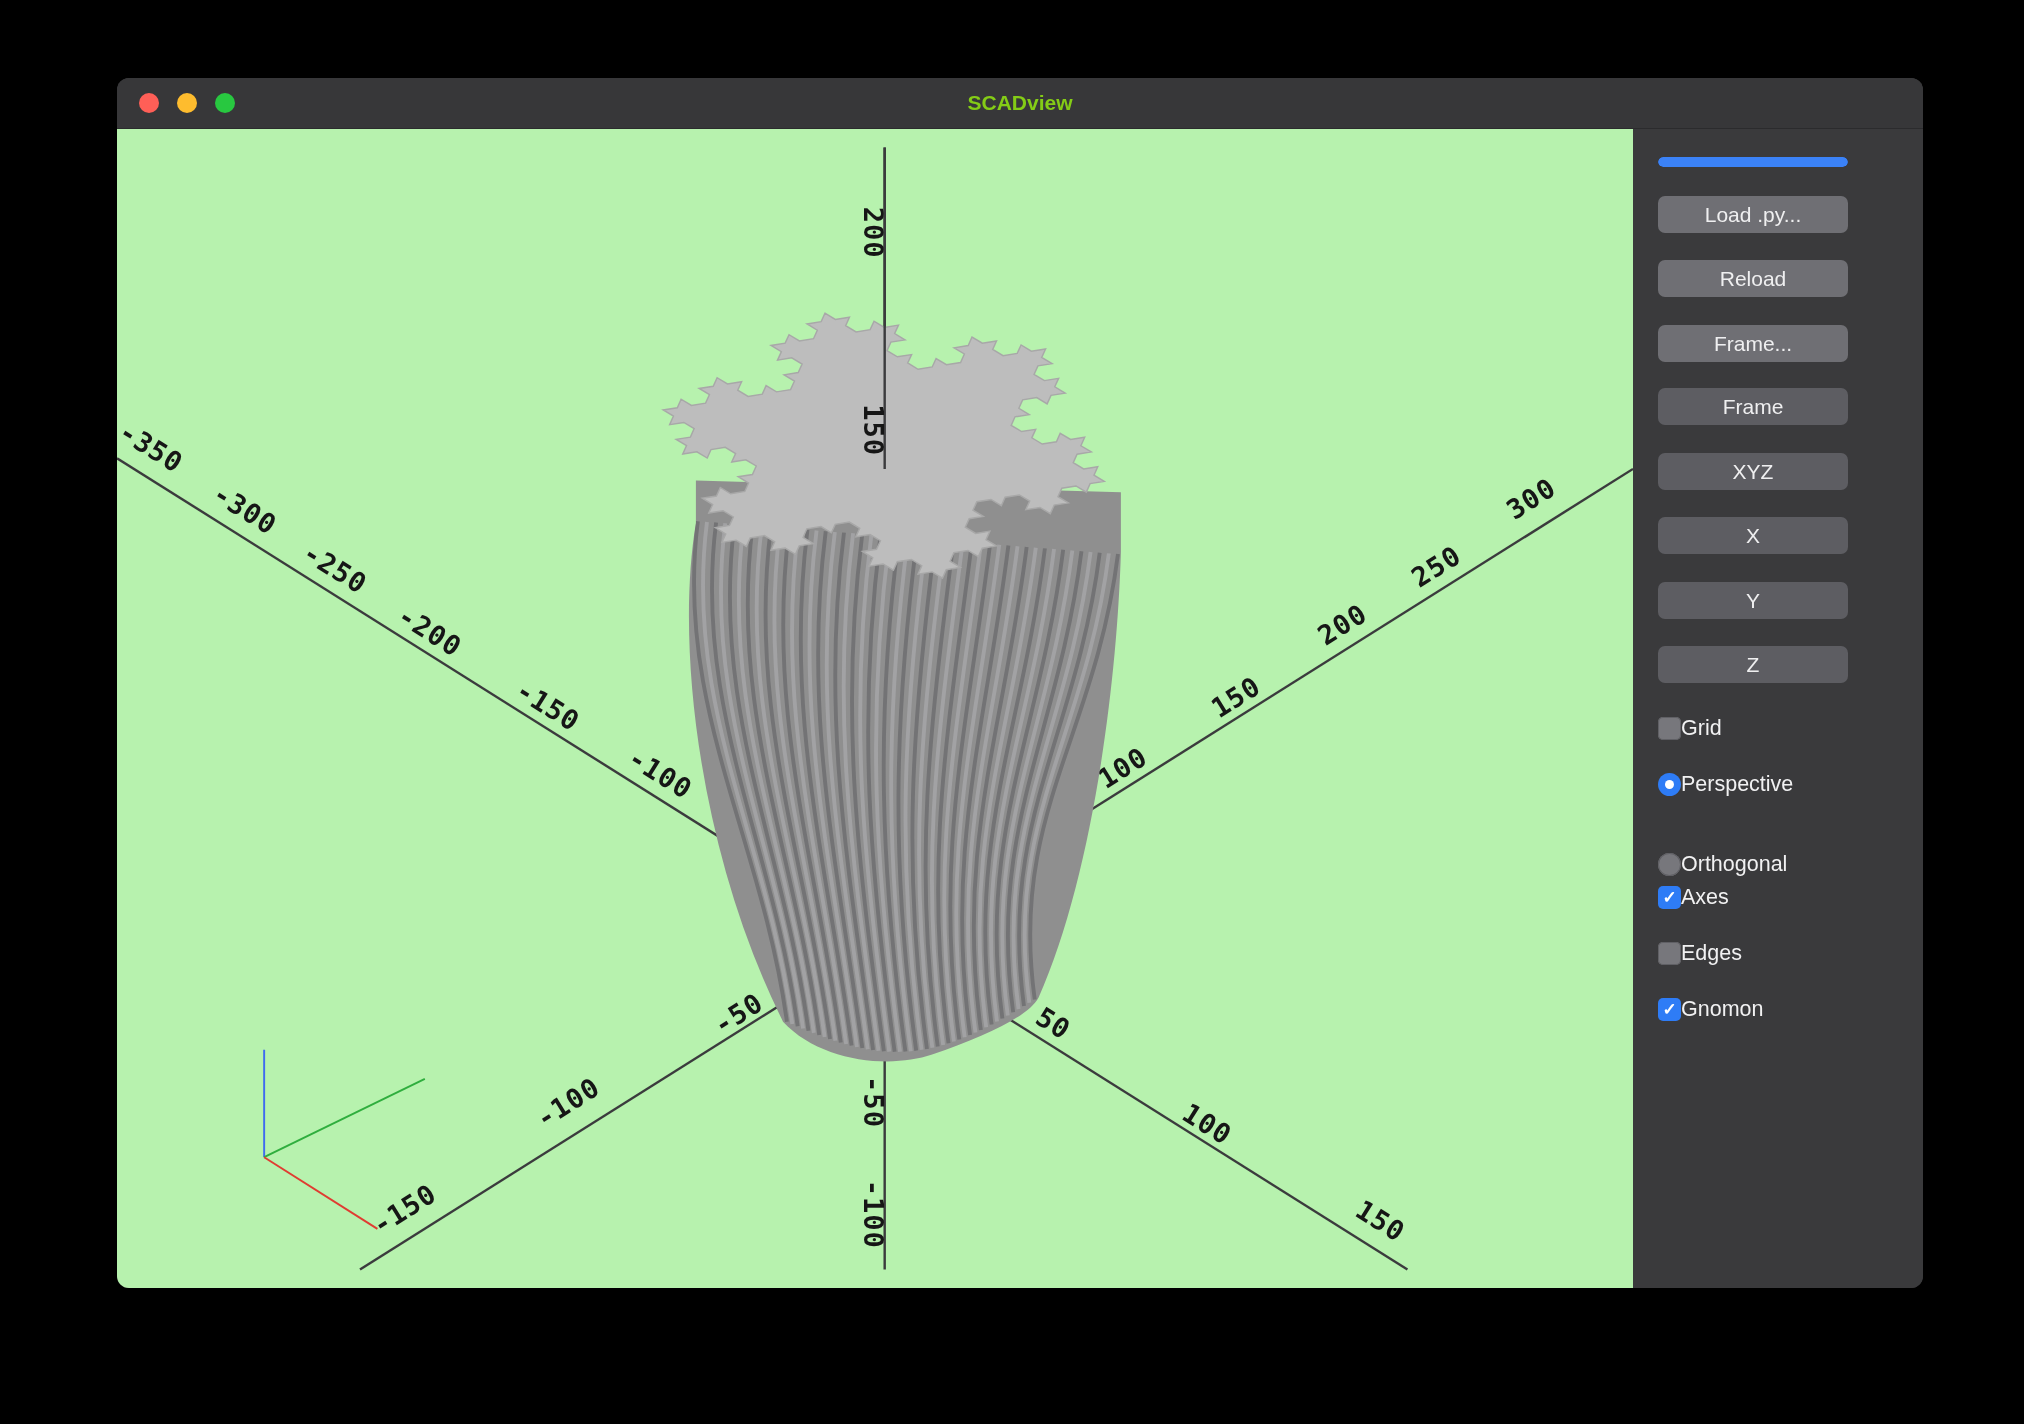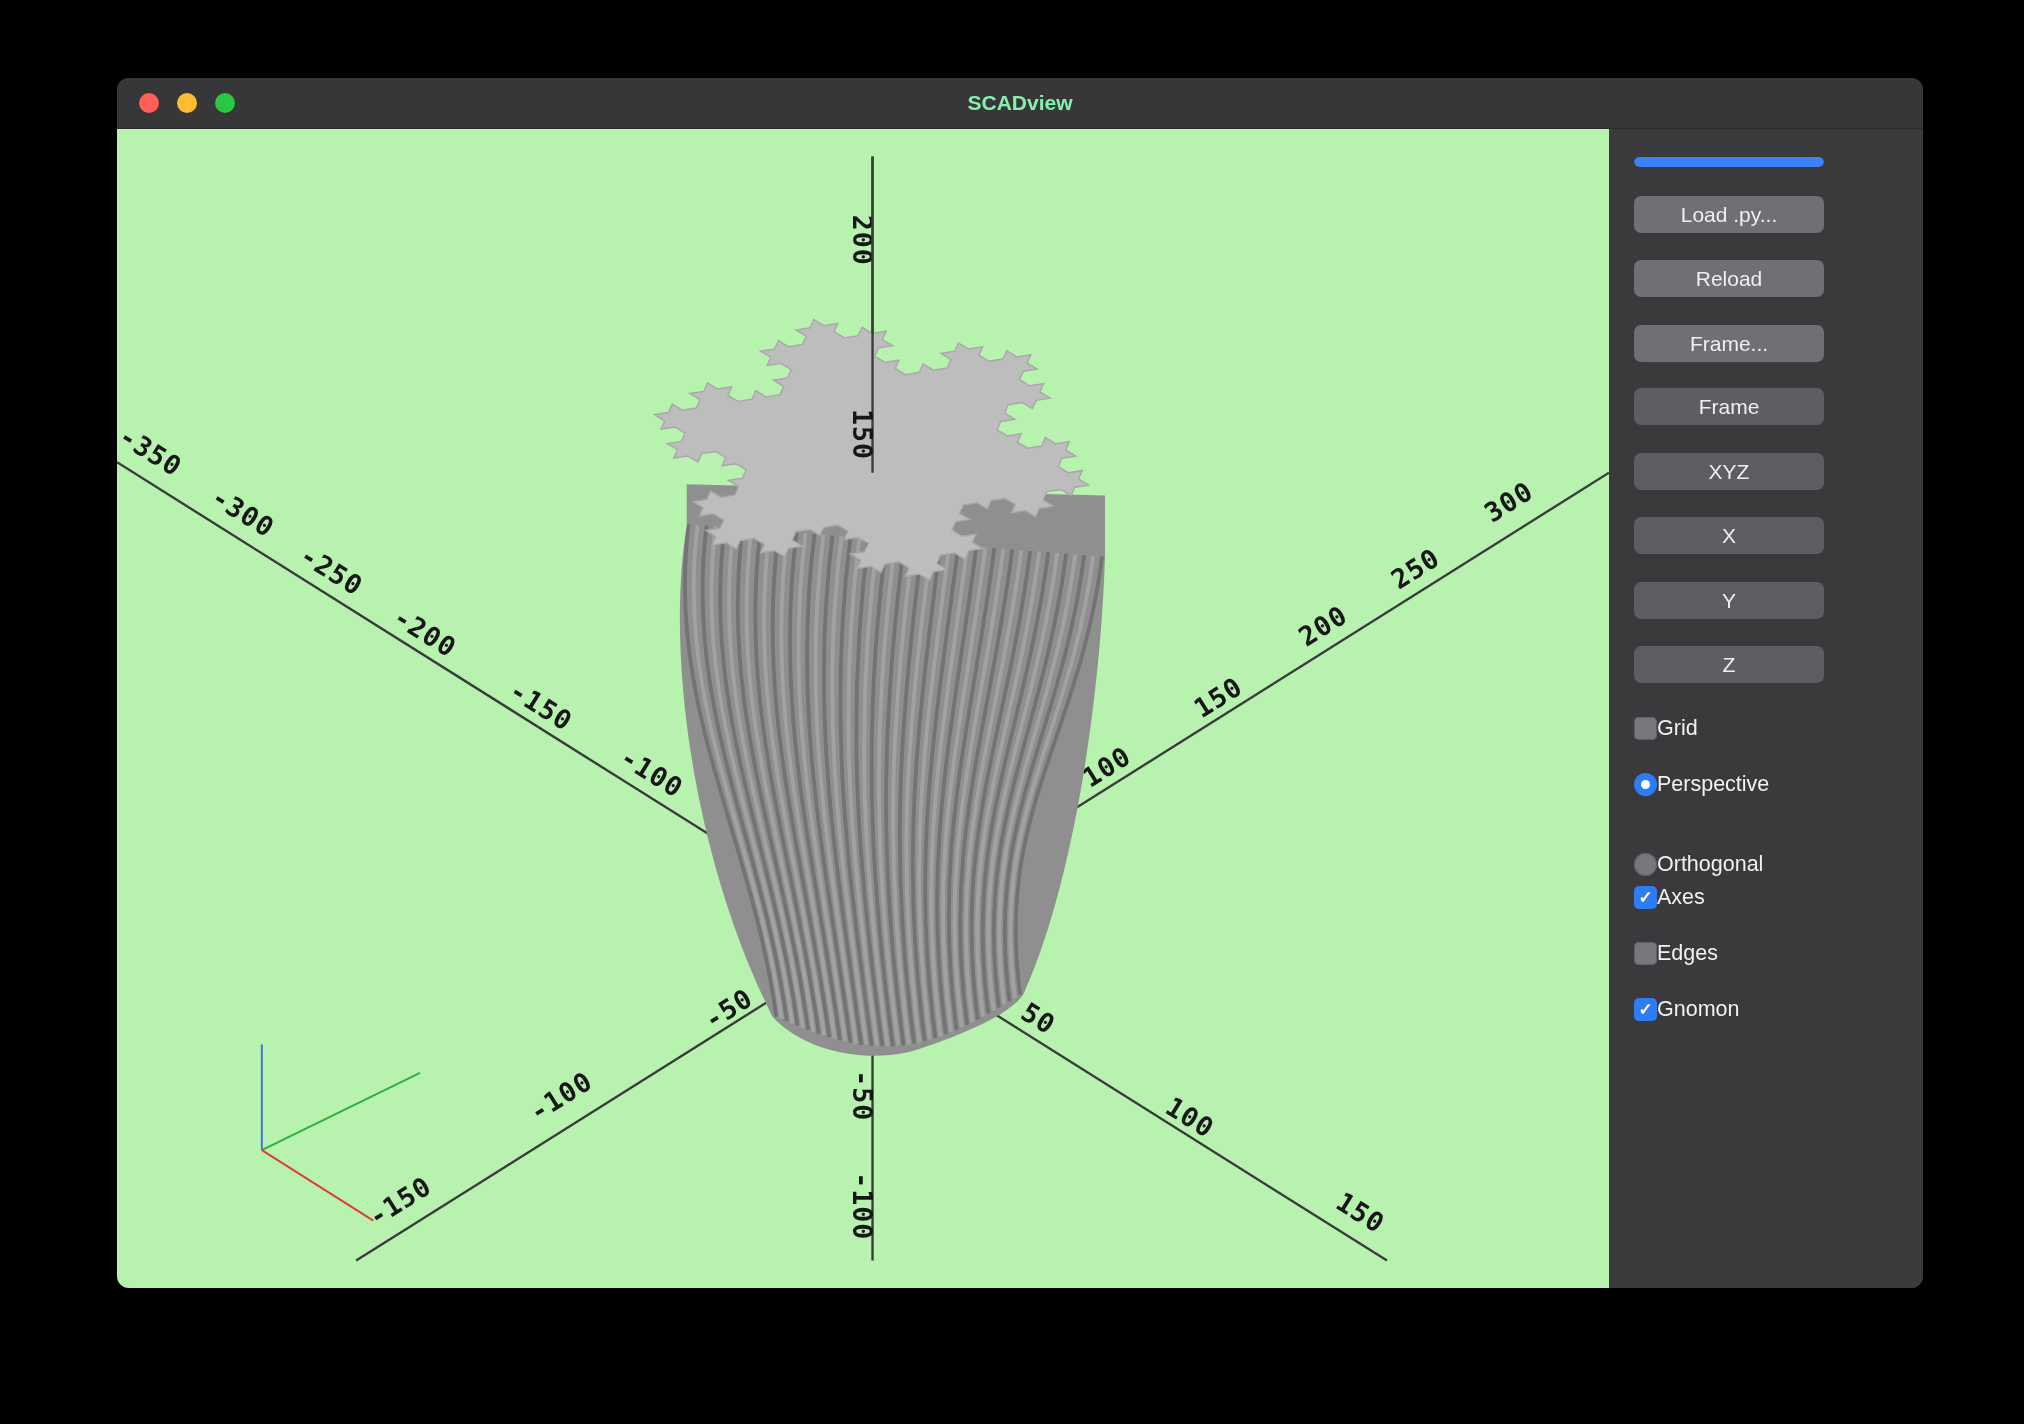--- a/index.html
+++ b/index.html
@@ -15,30 +15,30 @@
   }
   .titlebar{
     height:50px;background:#373739;border-bottom:1px solid #2b2b2d;
     display:flex;align-items:center;position:relative;
   }
   .traffic{position:absolute;left:22px;top:15px;display:flex;gap:18px;}
   .light{width:20px;height:20px;border-radius:50%;display:inline-block;}
   .light.red{background:#ff5f57;}
   .light.yellow{background:#febc2e;}
   .light.green{background:#28c840;}
-  .title{width:100%;text-align:center;color:#86efac;font-size:21px;font-weight:bold;}
+  .title{width:100%;text-align:center;color:#84cc16;font-size:21px;font-weight:bold;}
   .content{display:flex;height:1159px;}
   .viewport{width:1566px;height:100%;background:#b7f2ae;position:relative;}
   .viewport svg{display:block;width:100%;height:100%;}
   .tick text{
     font-family:"DejaVu Sans Mono",monospace;
     font-size:28px;font-weight:700;letter-spacing:1px;
     text-anchor:middle;
   }
-  .sidebar{width:290px;height:100%;background:#3a3a3c;position:relative;flex-shrink:0;padding-left:24px;}
+  .sidebar{width:290px;height:100%;background:#3a3a3c;position:relative;flex-shrink:0;}
   .progress{
     position:absolute;left:25px;top:28px;width:190px;height:10px;
     border-radius:5px;background:#2d2d2f;overflow:hidden;
   }
   .progress .fill{width:100%;height:100%;background:#3b82f7;border-radius:5px;}
   .btn{
     position:absolute;left:25px;width:190px;height:37px;border-radius:7px;
     border:none;color:#efeff0;font-size:21px;font-family:inherit;
     display:flex;align-items:center;justify-content:center;cursor:default;
   }

